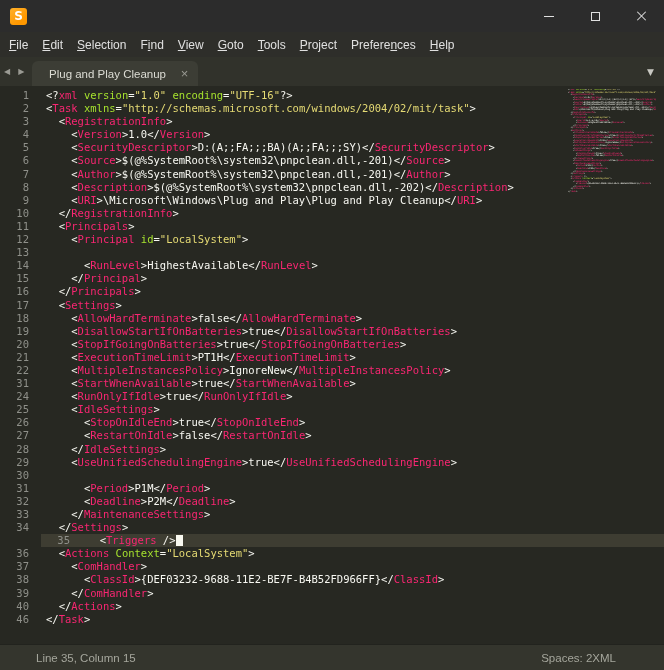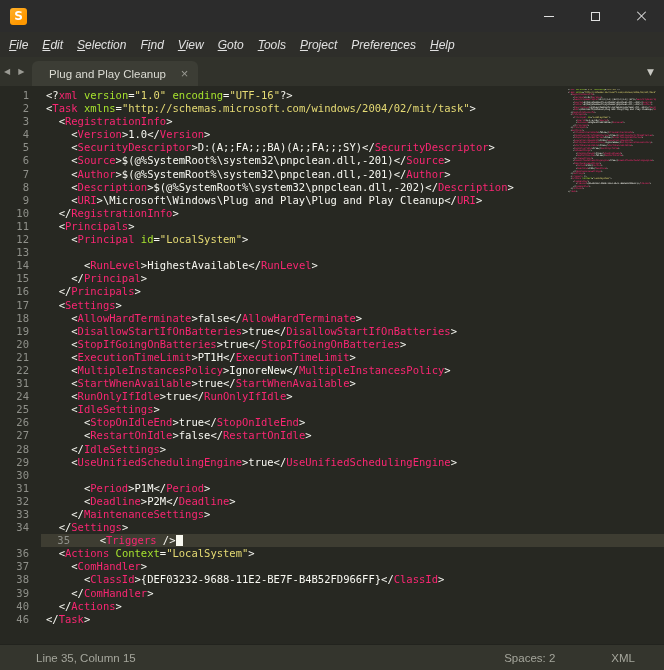--- a/index.html
+++ b/index.html
@@ -21,21 +21,21 @@
   .glyph-max { width: 9px; height: 9px; border: 1px solid var(--chrome-fg, #e0e0e0); }
   .glyph-close { position: relative; width: 12px; height: 12px; }
   .glyph-close::before, .glyph-close::after { content: ""; position: absolute; left: 5.5px; top: 0;
               width: 1px; height: 12px; background: var(--chrome-fg, #e0e0e0); }
   .glyph-close::before { transform: rotate(45deg); }
   .glyph-close::after { transform: rotate(-45deg); }
 
   
   .menubar { height: 25px; flex: 0 0 25px; display: flex; align-items: center;
              background: var(--menubar-bg, #2e2e2a); padding-left: 2px; }
-  .menu-item { padding: 3px 7px; color: var(--chrome-fg, #e0e0e0); font-size: 12px; cursor: default; font-style: italic; }
+  .menu-item { padding: 3px 7px; color: var(--chrome-fg, #e0e0e0); font-size: 12px; cursor: default; }
   .menu-item u { text-decoration: underline; }
 
   
   .tabbar { height: 29px; flex: 0 0 29px; display: flex; align-items: flex-end;
             background: var(--tabbar-bg, #31322b); position: relative; }
   .nav-arrow { font-family: "DejaVu Sans", sans-serif; font-size: 8px; color: #9a9a93;
                padding: 0 4px; align-self: center; }
   .tab { height: 25px; margin-left: 4px; background: var(--tab-active-bg, #3c3d35);
          border-radius: 6px 6px 0 0; display: flex; align-items: center;
          padding: 0 10px 0 14px; min-width: 166px; text-align: center; }
@@ -61,23 +61,23 @@
            background: var(--caret, #f8f8f0); }
 
   
   .minimap { position: absolute; top: 3px; right: 8px; width: 88px; bottom: 0; overflow: hidden; }
   .mini-line { font-size: 2.2px; line-height: 2.55px; white-space: pre;
                font-family: "DejaVu Sans Mono", monospace; }
 
   
   .statusbar { height: 26px; flex: 0 0 26px; display: flex; align-items: center;
                background: var(--statusbar-bg, #34352d); color: var(--status-fg, #a5a69c);
-               font-size: 11.5px; padding-left: 36px; padding-right: 29px;
+               font-size: 11.5px; padding-left: 36px; padding-right: 48px;
                border-top: 1px solid #22231e; }
-  .status-right { margin-left: auto; display: flex; gap: 56px; }
+  .status-right { margin-left: auto; display: flex; }
 </style>
 </head>
 <body>
 
 <div class="window">
 
   <div class="titlebar">
     <div class="app-icon">S</div>
     <div class="title-spacer"></div>
     <div class="win-btn">

